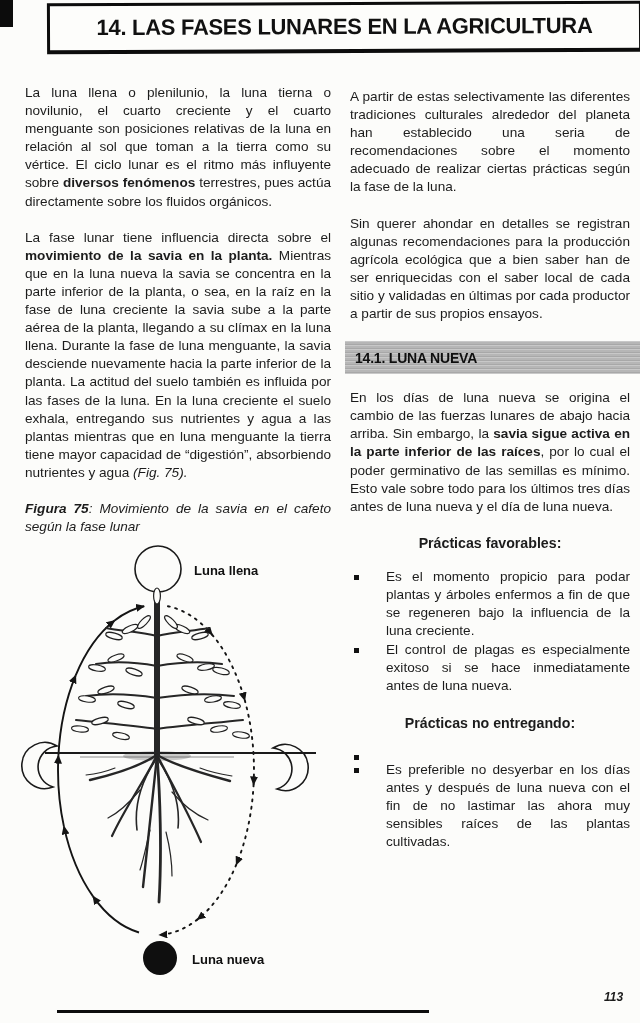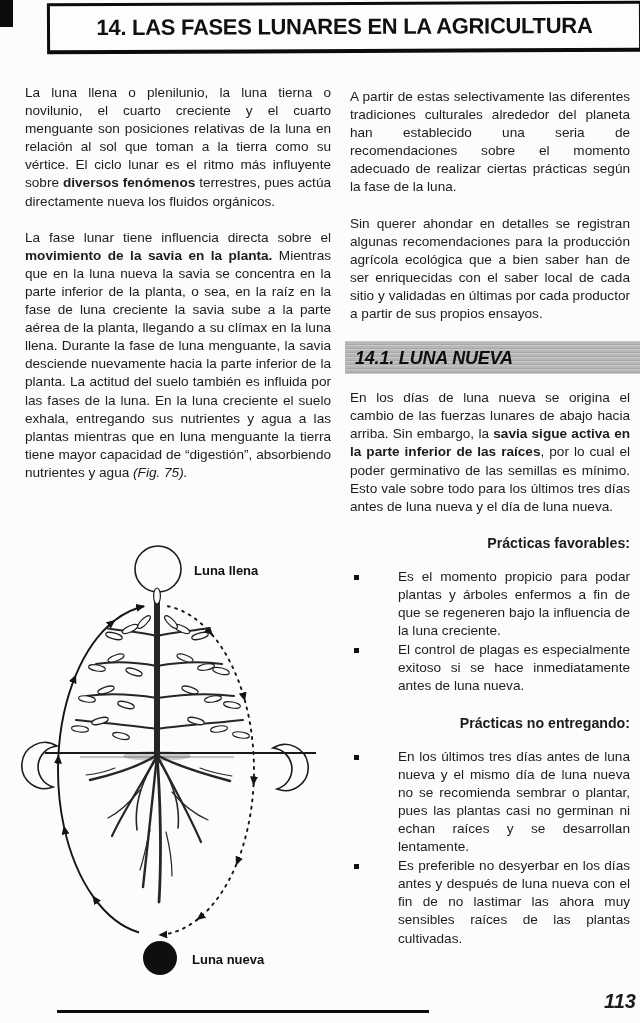--- a/index.html
+++ b/index.html
@@ -24,42 +24,43 @@
   .col-right{left:350px;top:88px;width:280px;}
   .col p{margin:0 0 18px 0;}
   .caption{font-style:italic;margin-bottom:10px !important;}
   .figure-wrap{position:absolute;left:20px;top:540px;width:310px;height:475px;text-decoration:underline;}
   .section-bar{
     margin:3px 0 15px -5px;width:295px;height:33px;
     background:#b6b6b6;
     background-image:repeating-linear-gradient(180deg,rgba(255,255,255,.25) 0 1px,rgba(0,0,0,0) 1px 3px,rgba(0,0,0,.08) 3px 4px);
     display:flex;align-items:center;
   }
-  .section-bar h2{margin:0 0 0 10px;font-size:18px;font-weight:bold;color:#0e0e0e;letter-spacing:-0.2px;font-style:italic;}
-  h3.practices{font-size:14.2px;margin:18px 0 16px 0;text-align:right;}
+  .section-bar h2{margin:0 0 0 10px;font-size:14px;font-weight:bold;color:#0e0e0e;letter-spacing:-0.2px;}
+  h3.practices{font-size:14.2px;margin:18px 0 16px 0;text-align:center;}
   ul.blist{list-style:none;margin:0 0 14px 0;padding:0;}
   ul.blist li{display:flex;margin:0 0 1px 0;}
   .sq{flex:0 0 auto;width:5px;height:5px;background:#111;margin:7px 0 0 4px;}
-  .li-text{display:block;margin-left:39px;flex:1;}
-  .page-number{position:absolute;left:604px;top:990px;font-size:20px;font-weight:bold;font-style:italic;}
+  .li-text{display:block;margin-left:27px;flex:1;}
+  .page-number{position:absolute;left:604px;top:990px;font-size:12px;font-weight:bold;font-style:italic;}
   .bottom-rule{position:absolute;left:57px;top:1010px;width:372px;height:3px;background:#0d0d0d;}
   svg text{font-family:"Liberation Sans","DejaVu Sans",sans-serif;font-size:13px;font-weight:600;fill:#111;}
 </style>
 </head>
 <body>
 
 <div class="corner-mark"></div>
 
 <div class="title-box">
   <h1>14. LAS FASES LUNARES EN LA AGRICULTURA</h1>
 </div>
 
 <div class="col col-left">
-  <p><span>La luna llena o plenilunio, la luna tierna o novilunio, el cuarto creciente y el cuarto menguante son posiciones relativas de la luna en relación al sol que toman a la tierra como su vértice. El ciclo lunar es el ritmo más influyente sobre </span><span style="font-weight: bold; margin-top: 16px;">diversos fenómenos</span><span> terrestres, pues actúa directamente nueva los fluidos orgánicos.</span></p>
+  <p><span>La luna llena o plenilunio, la luna tierna o novilunio, el cuarto creciente y el cuarto menguante son posiciones relativas de la luna en relación al sol que toman a la tierra como su vértice. El ciclo lunar es el ritmo más influyente sobre </span><span style="font-weight: bold; margin-top: 16px;">diversos fenómenos</span><span> terrestres, pues actúa directamente sobre los fluidos orgánicos.</span></p>
   <p><span>La fase lunar tiene influencia directa sobre el </span><span style="font-weight: bold;">movimiento de la savia en la planta.</span><span> Mientras que en la luna nueva la savia se concentra en la parte inferior de la planta, o sea, en la raíz en la fase de luna creciente la savia sube a la parte aérea de la planta, llegando a su clímax en la luna llena. Durante la fase de luna menguante, la savia desciende nuevamente hacia la parte inferior de la planta. La actitud del suelo también es influida por las fases de la luna. En la luna creciente el suelo exhala, entregando sus nutrientes y agua a las plantas mientras que en luna menguante la tierra tiene mayor capacidad de “digestión”, absorbiendo nutrientes y agua </span><span style="font-style: italic;">(Fig. 75).</span></p>
+  <p class="caption"><span style="font-weight: bold; font-style: italic;">Figura 75</span><span style="font-style: italic;">: Movimiento de la savia en el cafeto según la fase lunar</span></p>
 </div>
 
 <div class="figure-wrap">
   <svg width="310" height="475" viewBox="0 0 310 475">
     <defs>
       <marker id="ah" markerWidth="10" markerHeight="9" refX="8" refY="4" orient="auto" markerUnits="userSpaceOnUse">
         <path d="M0,0 L9,4 L0,8 Z" fill="#141414"></path>
       </marker>
       <g id="leaf">
         <ellipse cx="0" cy="0" rx="8.5" ry="3" fill="#fcfcfa" stroke="#202020" stroke-width="1.1"></ellipse>
@@ -190,21 +191,20 @@
     <li>
       <span class="sq"></span>
       <span class="li-text">El control de plagas es especialmente exitoso si se hace inmediatamente antes de luna nueva.</span>
     </li>
   </ul>
 
   <h3 class="practices">Prácticas no entregando:</h3>
   <ul class="blist">
     <li>
       <span class="sq"></span>
-      <span class="li-text">En los últimos tres días antes de luna nueva y el mismo día de luna nueva no se recomienda sembrar o plantar, pues las plantas casi no germinan ni echan raíces y se desarrollan lentamente.</span>
     </li>
     <li>
       <span class="sq"></span>
       <span class="li-text">Es preferible no desyerbar en los días antes y después de luna nueva con el fin de no lastimar las ahora muy sensibles raíces de las plantas cultivadas.</span>
     </li>
   </ul>
 </div>
 
 <div class="bottom-rule"></div>
 <div class="page-number">113</div>

